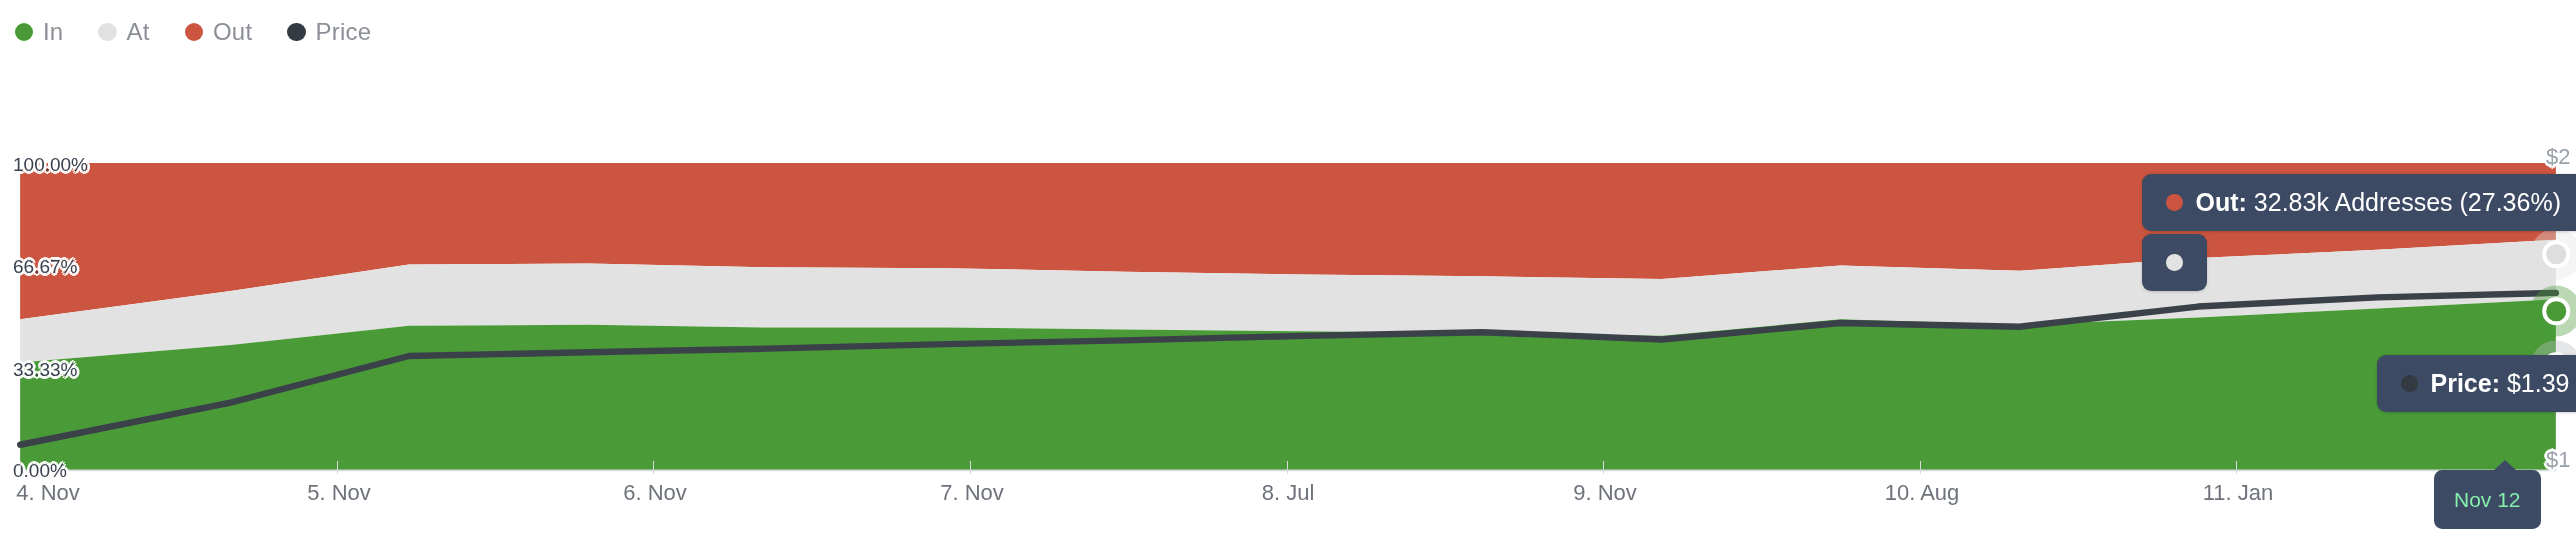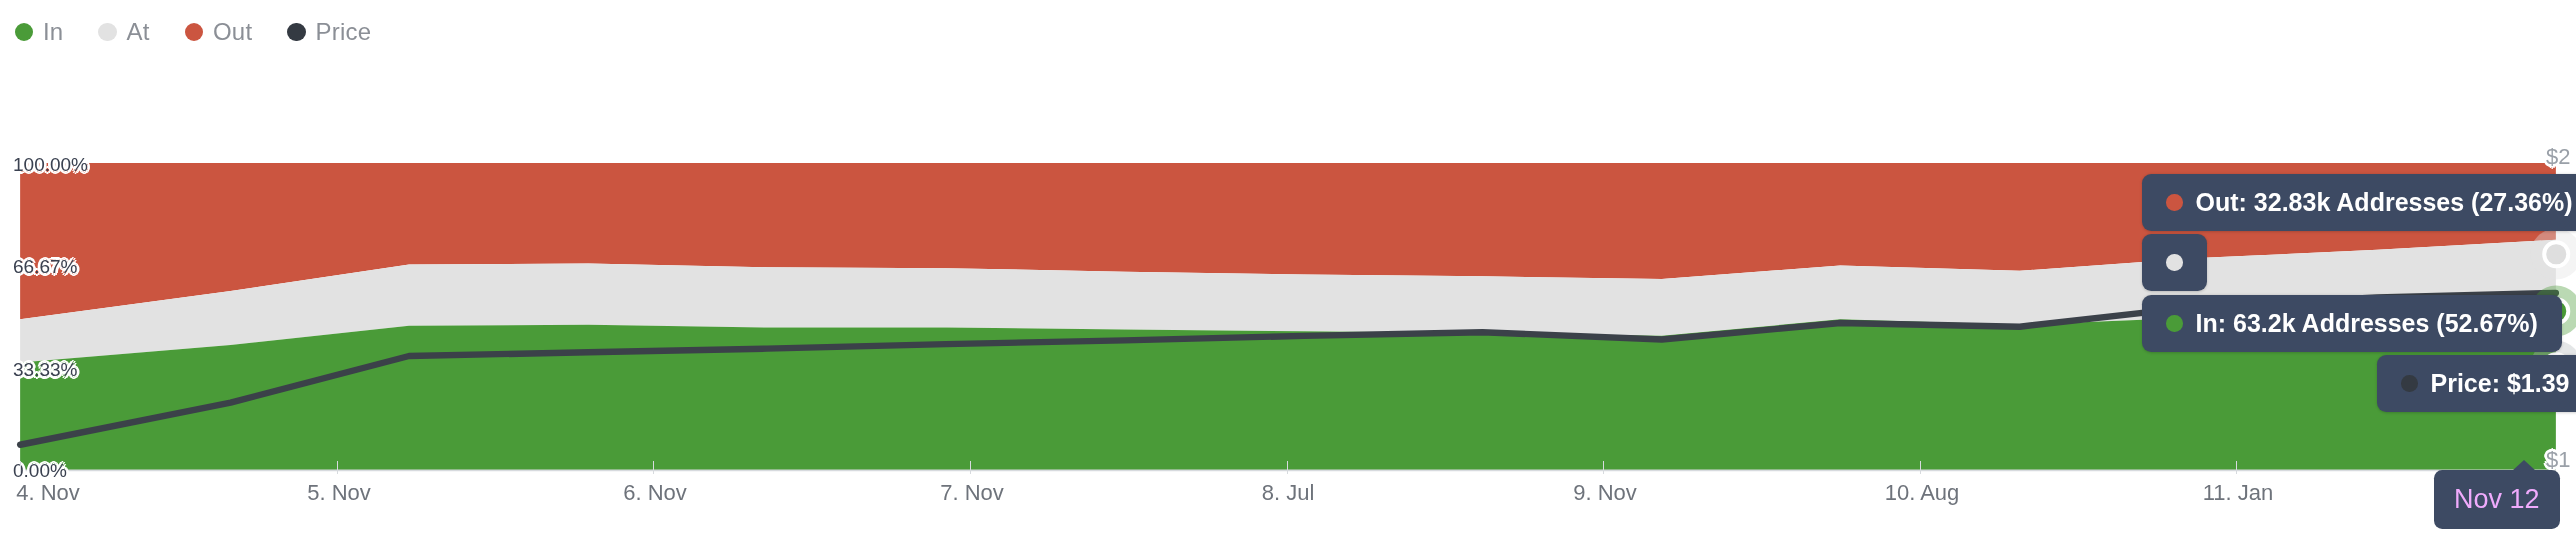--- a/index.html
+++ b/index.html
@@ -73,29 +73,29 @@
     display:flex;align-items:center;gap:13px;
     padding:0 24px;
     height:57px;
     white-space:nowrap;
     box-shadow:0 0.9px 2.7px rgba(0,0,0,.18);
   }
   .tt-dot{width:16.5px;height:16.5px;border-radius:50%;flex:0 0 auto;}
   .tt-text{
     font-size:25px;color:#ffffff;line-height:1;
   }
-  .tt-text b{font-weight:700;}
+  .tt-text b{font-weight:400;}
   .tt-text .lbl{font-weight:700;}
 
   
   .xcross{
     position:absolute;
-    background:#3d4a63;color:#f0abfc;
+    background:#3d4a63;color:#86efac;
     border-radius:8.2px;
-    font-size:27px;
+    font-size:21px;
     display:flex;align-items:center;justify-content:center;
     height:59px;padding:0 20px;
     white-space:nowrap;
   }
   .xcross:after{
     content:"";position:absolute;top:-10px;right:24px;
     border-left:12px solid transparent;
     border-right:12px solid transparent;
     border-bottom:11px solid #3d4a63;
   }
@@ -265,27 +265,20 @@
     <span class="tt-text">
       <span class="lbl">Out:</span>
       <b>32.83k Addresses (27.36%)</b>
     </span>
   </div>
 
   <div class="tt" style="left:2142px;top:234px;">
     <span class="tt-dot" style="background:#e2e2e2"></span>
   </div>
 
-  <div class="tt" style="left:2142px;top:295px;">
-    <span class="tt-dot" style="background:#4a9b38"></span>
-    <span class="tt-text">
-      <span class="lbl">In:</span>
-      <b>63.2k Addresses (52.67%)</b>
-    </span>
-  </div>
 
   <div class="tt" style="left:2377px;top:355px;">
     <span class="tt-dot" style="background:#343a42"></span>
     <span class="tt-text">
       <span class="lbl">Price:</span>
       <b>$1.39</b>
     </span>
   </div>
 
   <div class="xcross" style="left:2434px;top:470px;">Nov 12</div>

